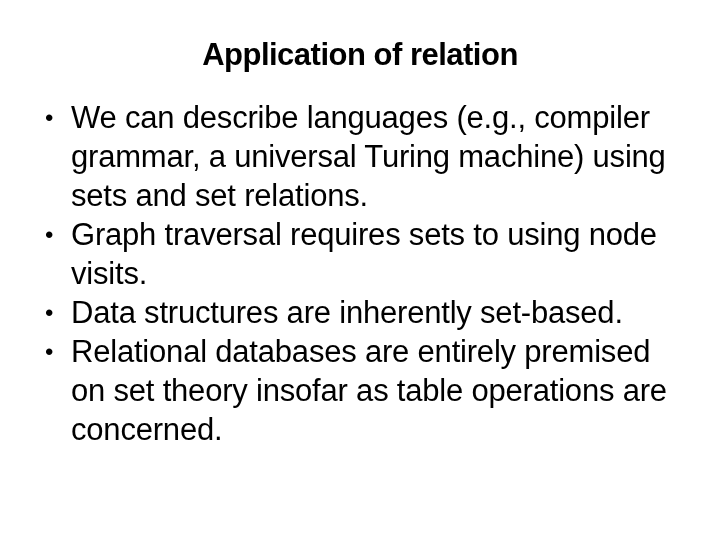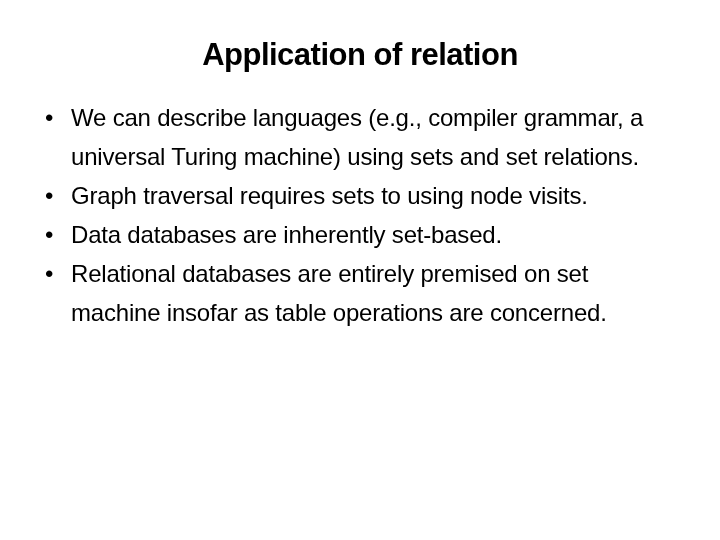--- a/index.html
+++ b/index.html
@@ -44,21 +44,21 @@
   .bullet-marker {
     flex: 0 0 26px;
     width: 26px;
     font-size: 24px;
     line-height: 39px;
     color: #000000;
   }
   .bullet-text {
     flex: 0 0 600px;
     width: 600px;
-    font-size: 24px;
+    font-size: 31px;
     line-height: 39px;
     letter-spacing: -0.2px;
     color: #000000;
   }
 </style>
 </head>
 <body>
 
 <div class="slide">
 
@@ -71,23 +71,23 @@
       <span class="bullet-text">We can describe languages (e.g., compiler grammar, a universal Turing machine) using sets and set relations.</span>
     </div>
 
     <div class="bullet-item">
       <span class="bullet-marker">•</span>
       <span class="bullet-text">Graph traversal requires sets to using node visits.</span>
     </div>
 
     <div class="bullet-item">
       <span class="bullet-marker">•</span>
-      <span class="bullet-text">Data databases are inherently set-based.</span>
+      <span class="bullet-text">Data structures are inherently set-based.</span>
     </div>
 
     <div class="bullet-item">
       <span class="bullet-marker">•</span>
-      <span class="bullet-text">Relational databases are entirely premised on set machine insofar as table operations are concerned.</span>
+      <span class="bullet-text">Relational databases are entirely premised on set theory insofar as table operations are concerned.</span>
     </div>
 
   </div>
 
 </div>
 
 </body></html>

